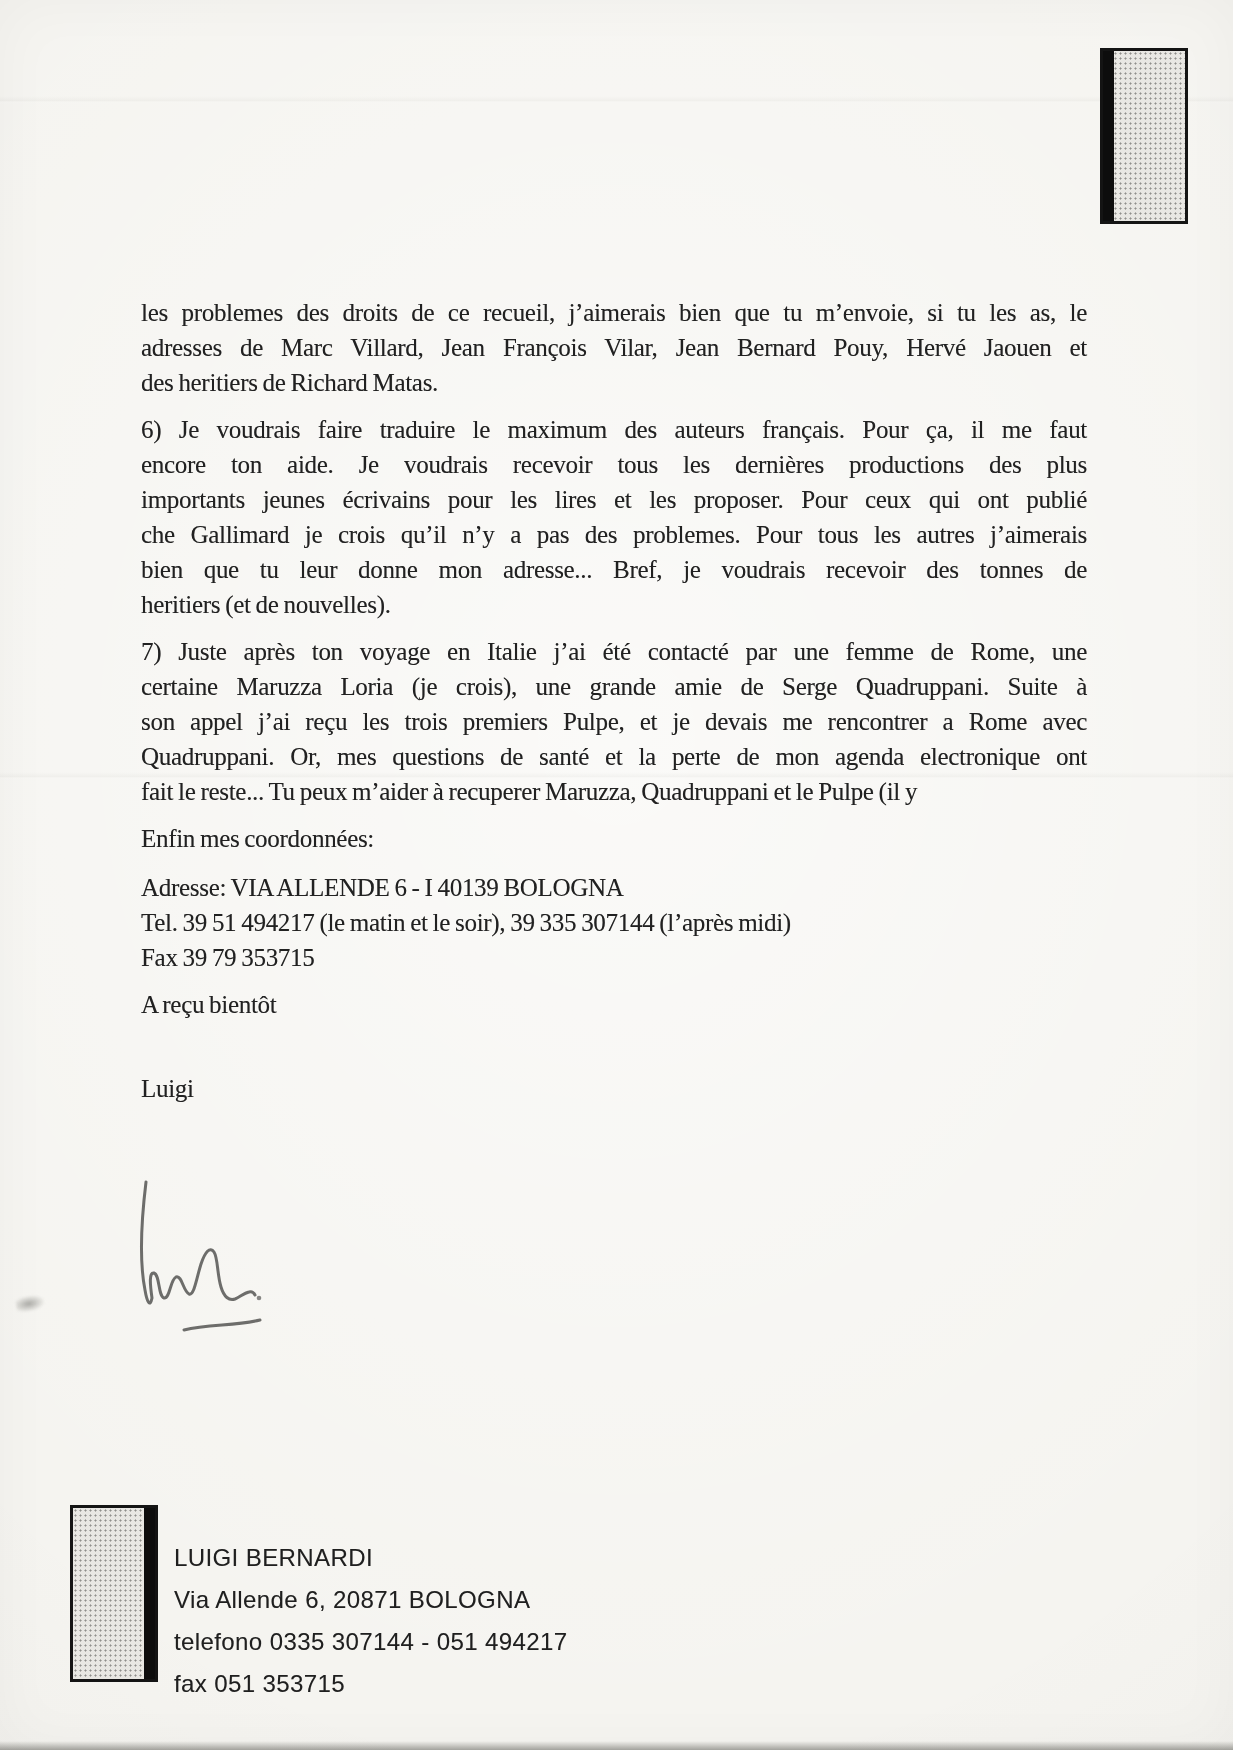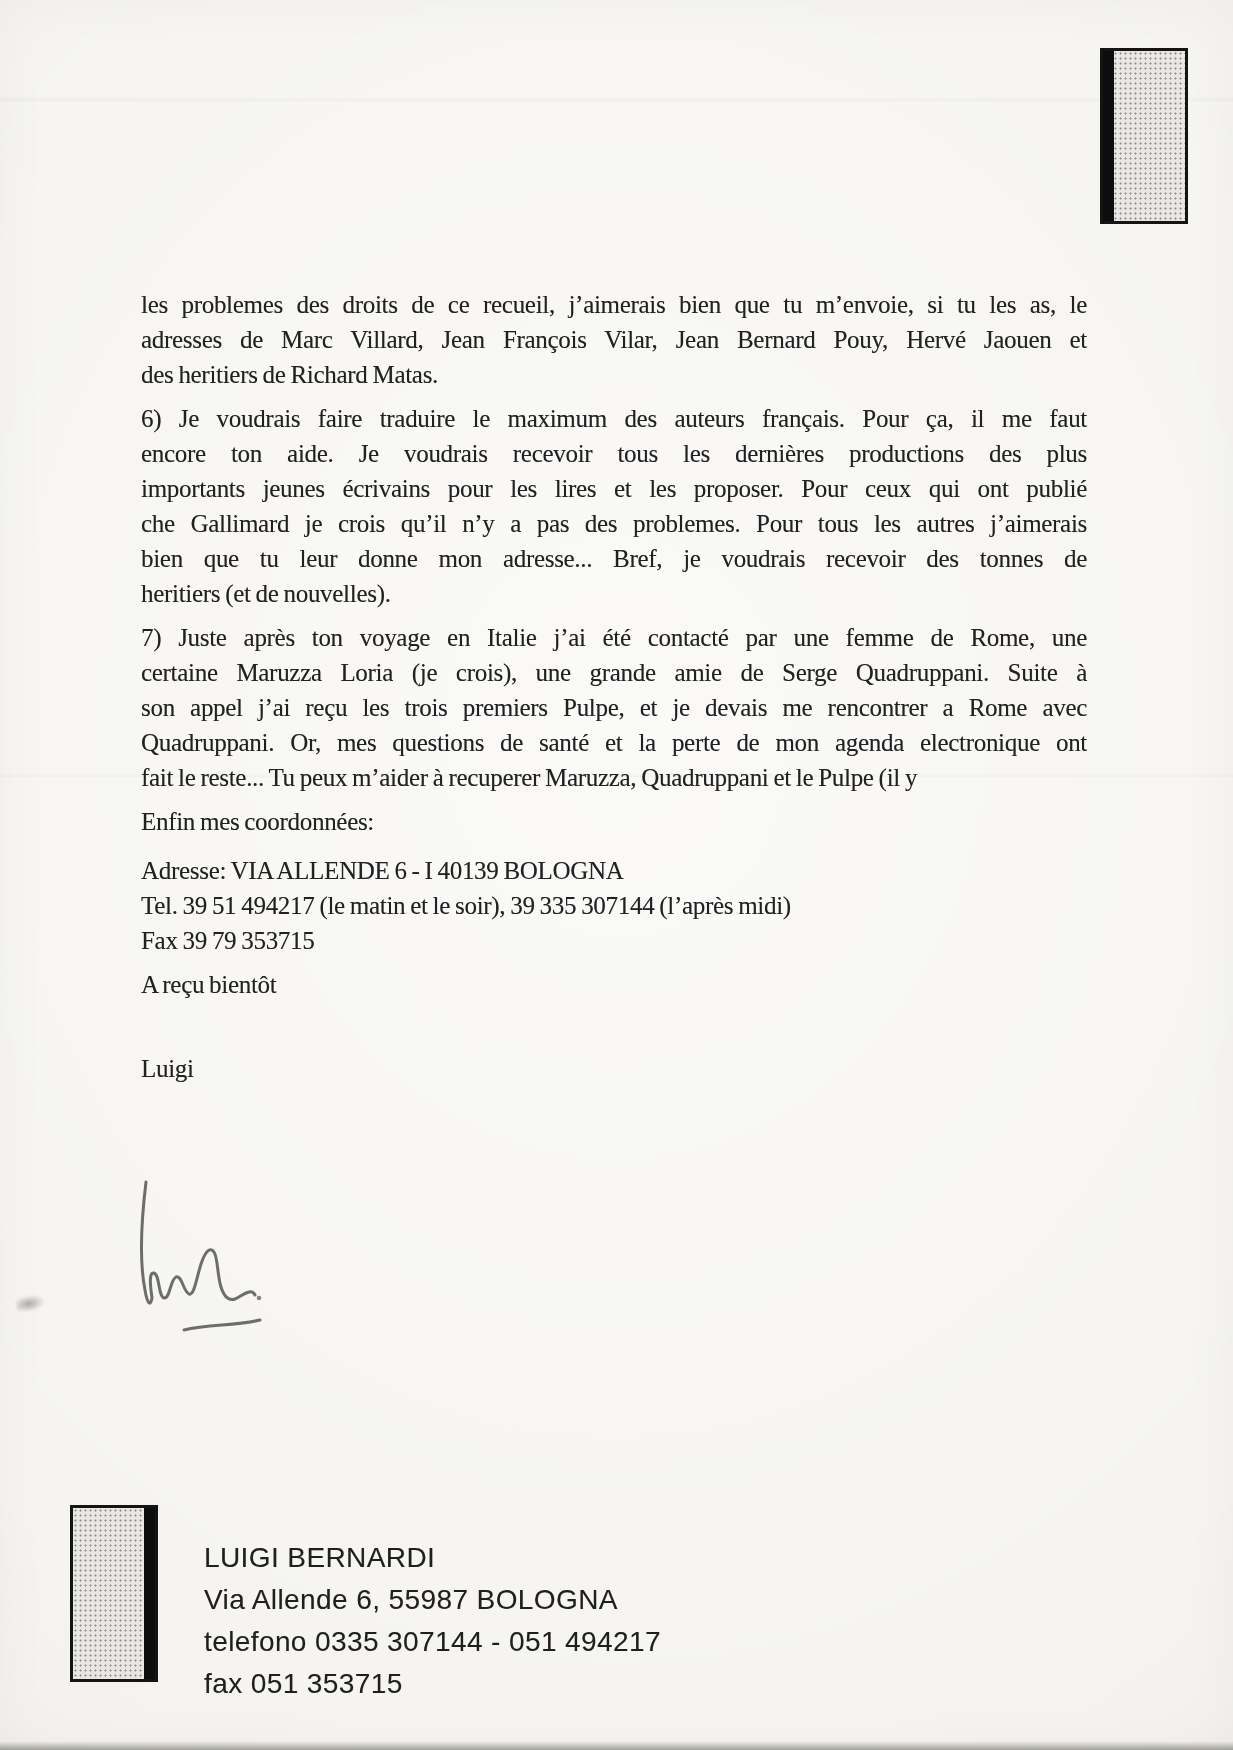--- a/index.html
+++ b/index.html
@@ -23,21 +23,21 @@
     background:linear-gradient(to bottom, rgba(0,0,0,0), rgba(55,55,48,0.42)); }
 
   
   .content {
     position:absolute; left:141px; top:283px; width:946px;
     font-family:"Liberation Serif","DejaVu Serif",serif;
     font-size:25px; line-height:35px;
     letter-spacing:-0.3px; word-spacing:-1px;
     text-shadow:0.2px 0.2px 0 rgba(40,40,40,0.35);
   }
-  .para { margin:4px 0 9px 0;font-family:Liberation Serif, serif; }
+  .para { margin:12px 0 9px 0;font-family:Liberation Serif, serif; }
   .para.j .line:not(:last-child) { text-align:justify; text-align-last:justify; }
   .para.coords { margin-top:14px; }
   .para.luigi  { margin-top:49px; }
 
   
   .signature { position:absolute; left:136px; top:1170px; width:140px; height:170px; }
   .signature path { fill:none; stroke:#5a5a58; stroke-width:3; stroke-linecap:round; stroke-linejoin:round; opacity:0.88; }
   .signature circle { fill:#6a6a68; opacity:0.8; }
 
   
@@ -49,23 +49,23 @@
     background-size:5px 5px;
   }
   .corner-block .bar { position:absolute; top:0; bottom:0; width:11px; background:var(--block-bar, #0d0d0d); }
   .corner-block .bar.left  { left:0; }
   .corner-block .bar.right { right:0; }
   .corner-block.top-right   { left:1100px; top:48px;   width:88px; height:176px; }
   .corner-block.bottom-left { left:70px;   top:1505px; width:88px; height:177px; }
 
   
   .letterhead {
-    position:absolute; left:204px; top:1537px;
+    position:absolute; left:174px; top:1537px;
     font-family:"Liberation Sans","DejaVu Sans",sans-serif;
-    font-size:28px; line-height:42px; letter-spacing:0.4px;
+    font-size:24px; line-height:42px; letter-spacing:0.4px;
     color:#1f1f1f;
     text-shadow:0.2px 0.2px 0 rgba(40,40,40,0.3);
   }
 
   .smudge {
     position:absolute; left:16px; top:1296px; width:28px; height:15px;
     background:radial-gradient(ellipse at 45% 50%, rgba(95,95,90,0.5), rgba(120,120,115,0.18) 55%, rgba(0,0,0,0) 78%);
     filter:blur(0.8px); transform:rotate(-10deg);
   }
 </style>
@@ -125,19 +125,19 @@
   </svg>
 
   <div class="smudge"></div>
 
   <div class="corner-block bottom-left">
     <div class="bar right"></div>
   </div>
 
   <div class="letterhead">
     <div>LUIGI BERNARDI</div>
-    <div>Via Allende 6, 55987 BOLOGNA</div>
+    <div>Via Allende 6, 20871 BOLOGNA</div>
     <div>telefono 0335 307144 - 051 494217</div>
     <div>fax 051 353715</div>
   </div>
 
   <div class="edge-bottom"></div>
 </div>
 
 </body></html>

